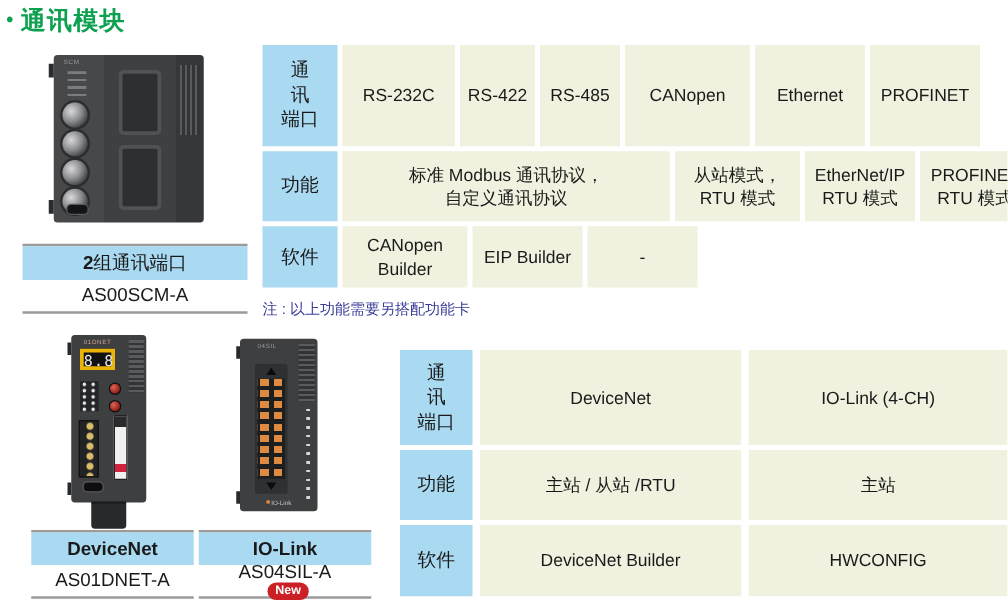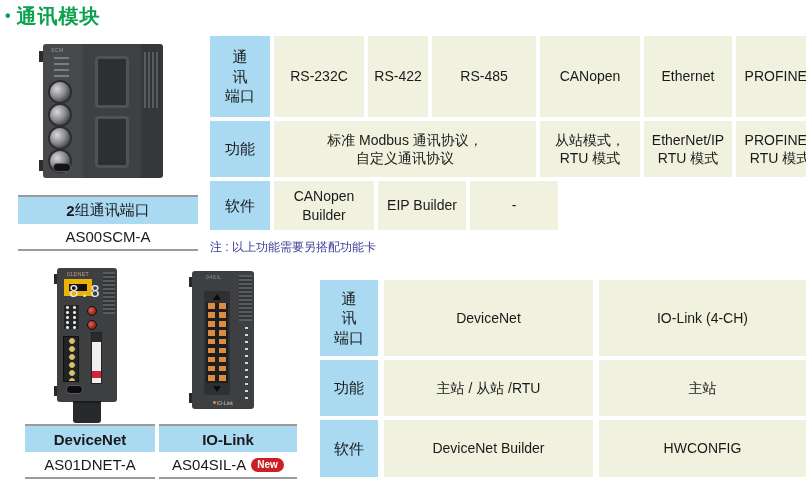--- a/index.html
+++ b/index.html
@@ -9,21 +9,21 @@
   .title { position:absolute; left:5px; top:3px; color:#0ba14e; font-weight:bold; font-size:20px; letter-spacing:1px; }
   .title .bullet { font-size:16px; margin-right:5px; vertical-align:2px; }
 
   
   .tbl { position:absolute; display:flex; flex-direction:column; gap:4px; }
   .trow { display:flex; gap:4px; }
   .t2 .trow { gap:6px; }
   .cell { display:flex; align-items:center; justify-content:center; text-align:center; white-space:pre-line; line-height:1.3; }
   .hdr { background:#aadaf2; font-size:15px; }
   .bodyc { background:#f0f1de; font-size:14px; }
-  .c-rh{width:60px} .c-a{width:90px} .c-b{width:60px} .c-c{width:104px}
+  .c-rh{width:60px} .c-a{width:90px} .c-b{width:60px} .c-c{width:64px}
   .c-d{width:100px} .c-e{width:88px} .c-f{width:88px} .c-m3{width:262px}
   .d-rh{width:58px} .d-a{width:209px} .d-b{width:207px}
 
   .note { position:absolute; left:210px; top:239px; color:#3a3a99; font-size:12px; }
 
   
   .cap { position:absolute; }
   .hrule { height:2px; background:#9b9b9b; }
   .cap .blue { background:#aadaf2; display:flex; align-items:center; justify-content:center; font-size:15px; }
   .cap .model { display:flex; align-items:center; justify-content:center; font-size:15px; background:#fff; }
@@ -49,22 +49,22 @@
   .scm-vents { position:absolute; right:3px; top:8px; width:16px; height:56px;
                background:repeating-linear-gradient(90deg,#5a5b5d 0 2px,#333436 2px 4px); }
   .scm-port { position:absolute; left:10px; bottom:6px; width:18px; height:9px;
               background:#131415; border-radius:4px; border:1px solid #5a5a5a; }
 
   
   .dnet { left:57px; top:268px; width:60px; height:134px; background:#3e3f41; }
   .dnet:before, .dnet:after { content:""; position:absolute; left:-3px; width:3px; height:10px; background:#28292b; }
   .dnet:before { top:6px; } .dnet:after { bottom:6px; }
   .seg { position:absolute; left:7px; top:11px; width:28px; height:17px; background:#121214;
-         border:5px solid #eab308; color:#e8e8e8; font-family:"DejaVu Sans Mono",monospace;
-         font-size:16px; text-align:center; line-height:15px; letter-spacing:1px; }
+         border:3px solid #eab308; color:#e8e8e8; font-family:"DejaVu Sans Mono",monospace;
+         font-size:12px; text-align:center; line-height:15px; letter-spacing:1px; }
   .dnet-vents { position:absolute; right:2px; top:4px; width:12px; height:42px;
                 background:repeating-linear-gradient(180deg,#5a5b5d 0 2px,#333436 2px 4px); }
   .dip { position:absolute; left:7px; top:37px; width:15px; height:24px; background-color:#252628;
          background-image:radial-gradient(circle, #e8e8e8 1.2px, transparent 1.7px); background-size:7px 5px; }
   .rknob { position:absolute; left:30px; width:10px; height:10px; border-radius:50%;
            background:radial-gradient(circle at 35% 35%, #e06456, #8c1d14 72%); border:1px solid #111; }
   .r1{top:38px} .r2{top:52px}
   .term { position:absolute; left:6px; top:68px; width:16px; height:46px; background-color:#222325;
           background-image:radial-gradient(circle at 8px 4px, #d8bc6a 2.5px, transparent 3.2px);
           background-size:16px 8px; border:1px solid #111; }
@@ -183,21 +183,21 @@
 <div class="cap" style="left:25px;top:424px;width:130px;">
   <div class="hrule"></div>
   <div class="blue bold" style="height:26px;">DeviceNet</div>
   <div class="model" style="height:25px;">AS01DNET-A</div>
   <div class="hrule"></div>
 </div>
 
 <div class="cap" style="left:159px;top:424px;width:138px;">
   <div class="hrule"></div>
   <div class="blue bold" style="height:26px;">IO-Link</div>
-  <div class="model" style="height:25px;">
+  <div class="model" style="height:25px;flex-direction:column;">
     <span>AS04SIL-A</span>
     <span class="badge">New</span>
   </div>
   <div class="hrule"></div>
 </div>
 
 <div class="tbl t2" style="left:320px;top:280px;">
   <div class="trow" style="height:76px;">
     <div class="cell hdr d-rh">通
 讯

